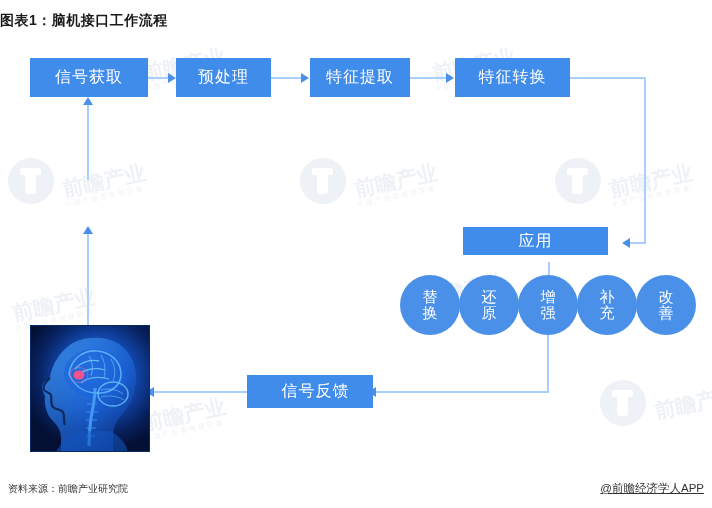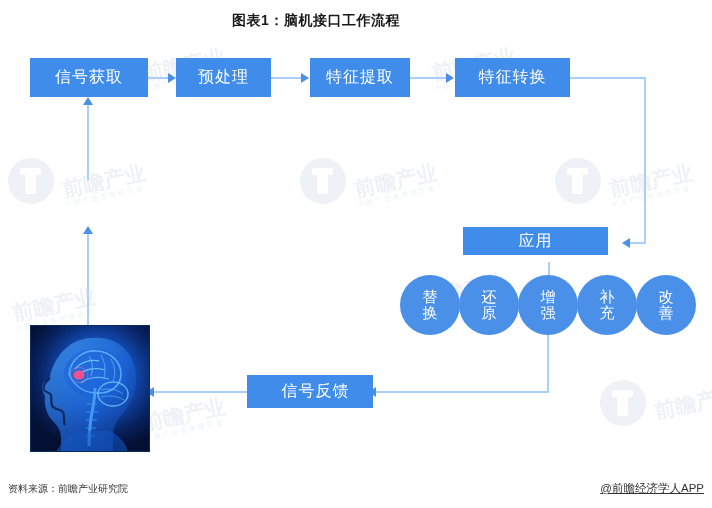--- a/index.html
+++ b/index.html
@@ -22,21 +22,20 @@
     height: 508px;
     background: #ffffff;
   }
 
   
   .title {
     position: absolute;
     left: 0;
     top: 12px;
     width: 632px;
-    text-align: center;
     font-size: 14px;
     font-weight: bold;
     color: #1a1a1a;
     letter-spacing: 0.5px;
     white-space: nowrap;
   }
 
   
   .wm {
     position: absolute;

